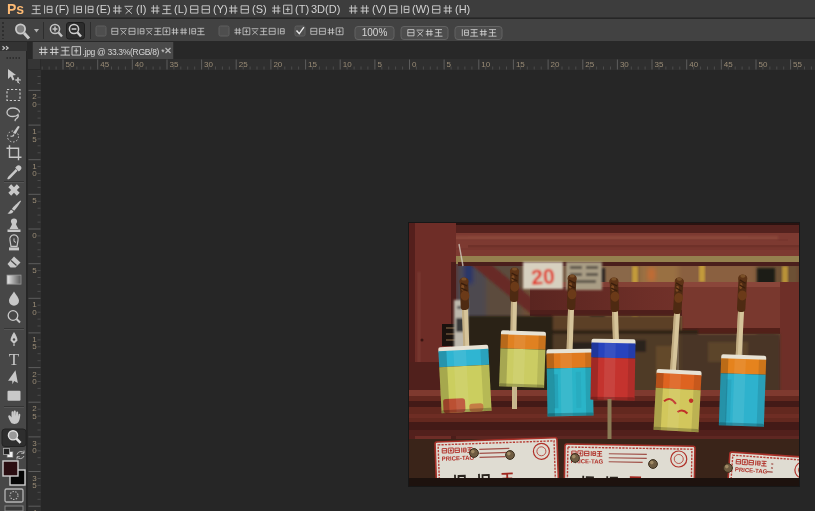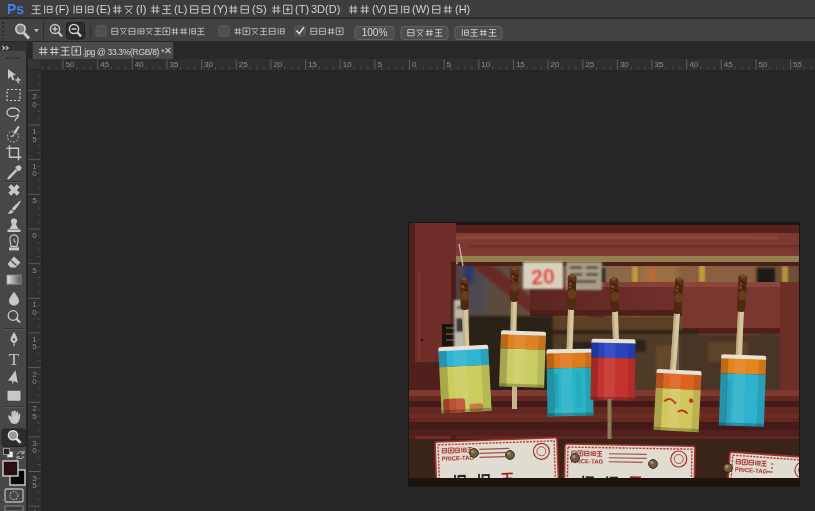--- a/index.html
+++ b/index.html
@@ -1,21 +1,21 @@
 <!DOCTYPE html>
 <html><head><meta charset="utf-8">
 <style>
 html,body{margin:0;padding:0;background:#262626;}
 *{box-sizing:border-box;}
 body{width:815px;height:511px;overflow:hidden;position:relative;
  font-family:"Liberation Sans",sans-serif;}
 .abs{position:absolute;}
 </style></head><body>
 <div class="abs" style="left:0;top:0;width:815px;height:18px;background:#3d3d3d;border-bottom:1px solid #2f2f2f;"></div>
-<div class="abs" style="left:7px;top:0px;width:26px;height:18px;color:#3b82f6;font-weight:bold;font-size:14px;line-height:18px;">Ps</div>
+<div class="abs" style="left:7px;top:0px;width:26px;height:18px;color:#fdba74;font-weight:bold;font-size:14px;line-height:18px;">Ps</div>
 <svg class="abs" style="left:0;top:0" width="815" height="18" viewBox="0 0 815 18">
     <path d="M32.0,5.8 L40.5,5.8 M32.6,9.4 L39.9,9.4 M31.5,13.7 L41.0,13.7 M36.2,5.8 L36.2,13.7 M44.6,5.2 L44.6,13.7 M47.2,6.3 L52.0,6.3 L52.0,12.6 L47.2,12.6 Z M47.2,9.4 L52.0,9.4" fill="none" stroke="#d2d2d2" stroke-width="0.89"></path>
     <text x="55.0" y="13" font-size="11" fill="#d2d2d2">(F)</text>
     <path d="M74.1,5.2 L74.1,13.7 M76.7,6.3 L81.5,6.3 L81.5,12.6 L76.7,12.6 Z M76.7,9.4 L81.5,9.4 M85.6,5.2 L85.6,13.7 M88.2,6.3 L93.0,6.3 L93.0,12.6 L88.2,12.6 Z M88.2,9.4 L93.0,9.4" fill="none" stroke="#d2d2d2" stroke-width="0.89"></path>
     <text x="96.0" y="13" font-size="11" fill="#d2d2d2">(E)</text>
     <path d="M115.4,5.2 L115.4,13.7 M119.1,5.2 L119.1,13.7 M113.0,8.0 L121.5,8.0 M113.0,11.1 L121.5,11.1 M124.5,6.3 L132.9,6.3 M125.6,13.7 L131.9,7.9 M125.6,7.9 L131.9,13.7" fill="none" stroke="#d2d2d2" stroke-width="0.89"></path>
     <text x="136.0" y="13" font-size="11" fill="#d2d2d2">(I)</text>
     <path d="M153.4,5.2 L153.4,13.7 M157.1,5.2 L157.1,13.7 M151.1,8.0 L159.4,8.0 M151.1,11.1 L159.4,11.1 M162.6,5.8 L170.9,5.8 M163.1,9.4 L170.4,9.4 M162.0,13.7 L171.5,13.7 M166.8,5.8 L166.8,13.7" fill="none" stroke="#d2d2d2" stroke-width="0.89"></path>
     <text x="174.0" y="13" font-size="11" fill="#d2d2d2">(L)</text>
     <path d="M190.6,5.8 L197.9,5.8 L197.9,13.1 L190.6,13.1 Z M190.6,9.4 L197.9,9.4 M202.1,5.8 L209.4,5.8 L209.4,13.1 L202.1,13.1 Z M202.1,9.4 L209.4,9.4" fill="none" stroke="#d2d2d2" stroke-width="0.89"></path>

